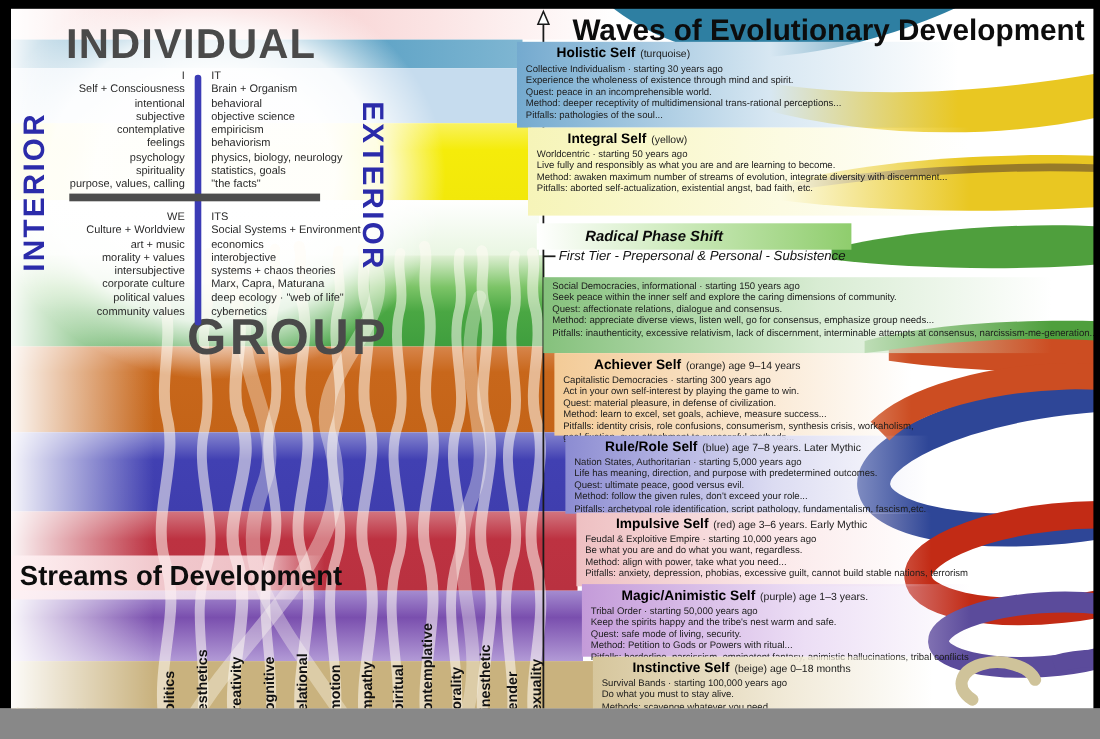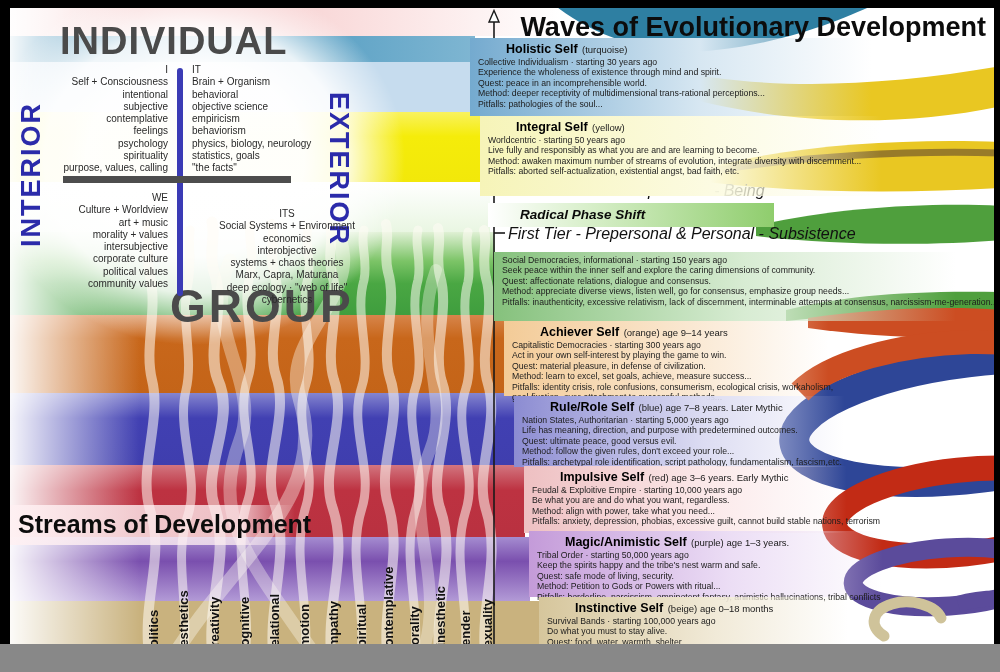--- a/index.html
+++ b/index.html
@@ -15,22 +15,22 @@
   .qcol{position:absolute;font-size:10px;line-height:12.3px;color:#2a2a2a;}
   .qcode{font-size:10px;color:#2a2a2a;}
   
   .block{position:absolute;padding:3px 6px 2px 8px;box-sizing:border-box;}
   .bh{line-height:14px;white-space:nowrap;}
   .bn{font-weight:bold;font-size:12.5px;color:#000;margin-left:28px;}
   .bq{font-size:9.5px;color:#1a1a1a;margin-top:28px;}
   .bl{font-size:8.7px;line-height:10.4px;color:#1c1c1c;}
   .bl .tl{white-space:nowrap;}
   
-  .tier{position:absolute;font-style:italic;font-size:16px;color:#111;white-space:nowrap;}
-  .phase{position:absolute;font-style:italic;font-weight:bold;font-size:13.5px;color:#0a0a0a;white-space:nowrap;}
+  .tier{position:absolute;font-style:italic;font-size:12px;color:#111;white-space:nowrap;}
+  .phase{position:absolute;font-style:italic;font-weight:bold;font-size:13.5px;color:#0a0a0a;white-space:nowrap;margin-left:12px;}
   
   .stream-lbl{position:absolute;transform-origin:0 0;transform:rotate(-90deg);
               font-size:13px;font-weight:bold;color:#111;white-space:nowrap;line-height:15px;}
   .frame{position:absolute;background:#000;z-index:20;}
   .footer{position:absolute;font-size:8px;font-weight:bold;color:#e6dcb4;line-height:9px;z-index:8;}
   .wavestitle{position:absolute;top:12px;right:14px;font-size:27px;font-weight:bold;color:#0c0c0c;white-space:nowrap;z-index:8;}
 </style>
 </head>
 <body>
 
@@ -136,21 +136,21 @@
     <div>
         <div class="tl">Culture + Worldview</div>
         <div class="tl">art + music</div>
         <div class="tl">morality + values</div>
         <div class="tl">intersubjective</div>
         <div class="tl">corporate culture</div>
         <div class="tl">political values</div>
         <div class="tl">community values</div>
       </div>
   </div>
-  <div class="qcol" style="left:192px;top:208px;width:190px;z-index:7;text-align:center;">
+  <div class="qcol" style="left:192px;top:192px;width:190px;z-index:7;">
     <div class="qcode">ITS</div>
     <div>
         <div class="tl">Social Systems + Environment</div>
         <div class="tl">economics</div>
         <div class="tl">interobjective</div>
         <div class="tl">systems + chaos theories</div>
         <div class="tl">Marx, Capra, Maturana</div>
         <div class="tl">deep ecology · "web of life"</div>
         <div class="tl">cybernetics</div>
       </div>
@@ -194,21 +194,21 @@
       </div>
   </div>
 
   <div class="block" style="left:504px;top:321px;width:338px;height:75px;z-index:7;background:linear-gradient(to right,#f3cb97,#fae8d2 55%,rgba(255,255,255,0) 96%);">
     <div class="bh"><span class="bn">Achiever Self</span> <span class="bq">(orange) age 9–14 years</span></div>
     <div class="bl">
         <div class="tl">Capitalistic Democracies · starting 300 years ago</div>
         <div class="tl">Act in your own self-interest by playing the game to win.</div>
         <div class="tl">Quest: material pleasure, in defense of civilization.</div>
         <div class="tl">Method: learn to excel, set goals, achieve, measure success...</div>
-        <div class="tl">Pitfalls: identity crisis, role confusions, consumerism, ecological crisis, workaholism,</div>
+        <div class="tl">Pitfalls: identity crisis, role confusions, consumerism, synthesis crisis, workaholism,</div>
         <div class="tl">goal-fixation, over-attachment to successful methods...</div>
       </div>
   </div>
 
   <div class="block" style="left:514px;top:396px;width:344px;height:71px;z-index:7;background:linear-gradient(to right,#8c8cd2,#dcdcf2 55%,rgba(255,255,255,0) 96%);">
     <div class="bh"><span class="bn">Rule/Role Self</span> <span class="bq">(blue) age 7–8 years. Later Mythic</span></div>
     <div class="bl">
         <div class="tl">Nation States, Authoritarian · starting 5,000 years ago</div>
         <div class="tl">Life has meaning, direction, and purpose with predetermined outcomes.</div>
         <div class="tl">Quest: ultimate peace, good versus evil.</div>
@@ -236,21 +236,20 @@
         <div class="tl">Method: Petition to Gods or Powers with ritual...</div>
         <div class="tl">Pitfalls: borderline, narcissism, omnipotent fantasy, animistic hallucinations, tribal conflicts</div>
       </div>
   </div>
 
   <div class="block" style="left:539px;top:597px;width:322px;height:64px;z-index:7;background:linear-gradient(to right,#d6c69c,#f1ead8 55%,rgba(255,255,255,0) 96%);">
     <div class="bh"><span class="bn">Instinctive Self</span> <span class="bq">(beige)  age 0–18 months</span></div>
     <div class="bl">
         <div class="tl">Survival Bands · starting 100,000 years ago</div>
         <div class="tl">Do what you must to stay alive.</div>
-        <div class="tl">Quest: food, water, warmth, shelter</div>
         <div class="tl">Methods: scavenge whatever you need...</div>
         <div class="tl">Pitfalls: primitive developmental psycho-pathologies, autism</div>
       </div>
   </div>
 
   <div class="abs" style="left:10px;top:505px;width:285px;height:40px;z-index:7;background:linear-gradient(to right,rgba(255,240,242,.85),rgba(255,240,242,.75) 80%,rgba(255,240,242,0));"></div>
   <div class="abs" style="left:18px;top:510px;font-size:25px;font-weight:bold;color:#0c0c0c;z-index:8;white-space:nowrap;">Streams of Development</div>
 
   <div class="stream-lbl" style="left:146px;top:656px;z-index:8;">Politics</div>
   <div class="stream-lbl" style="left:176px;top:656px;z-index:8;">Aesthetics</div>

